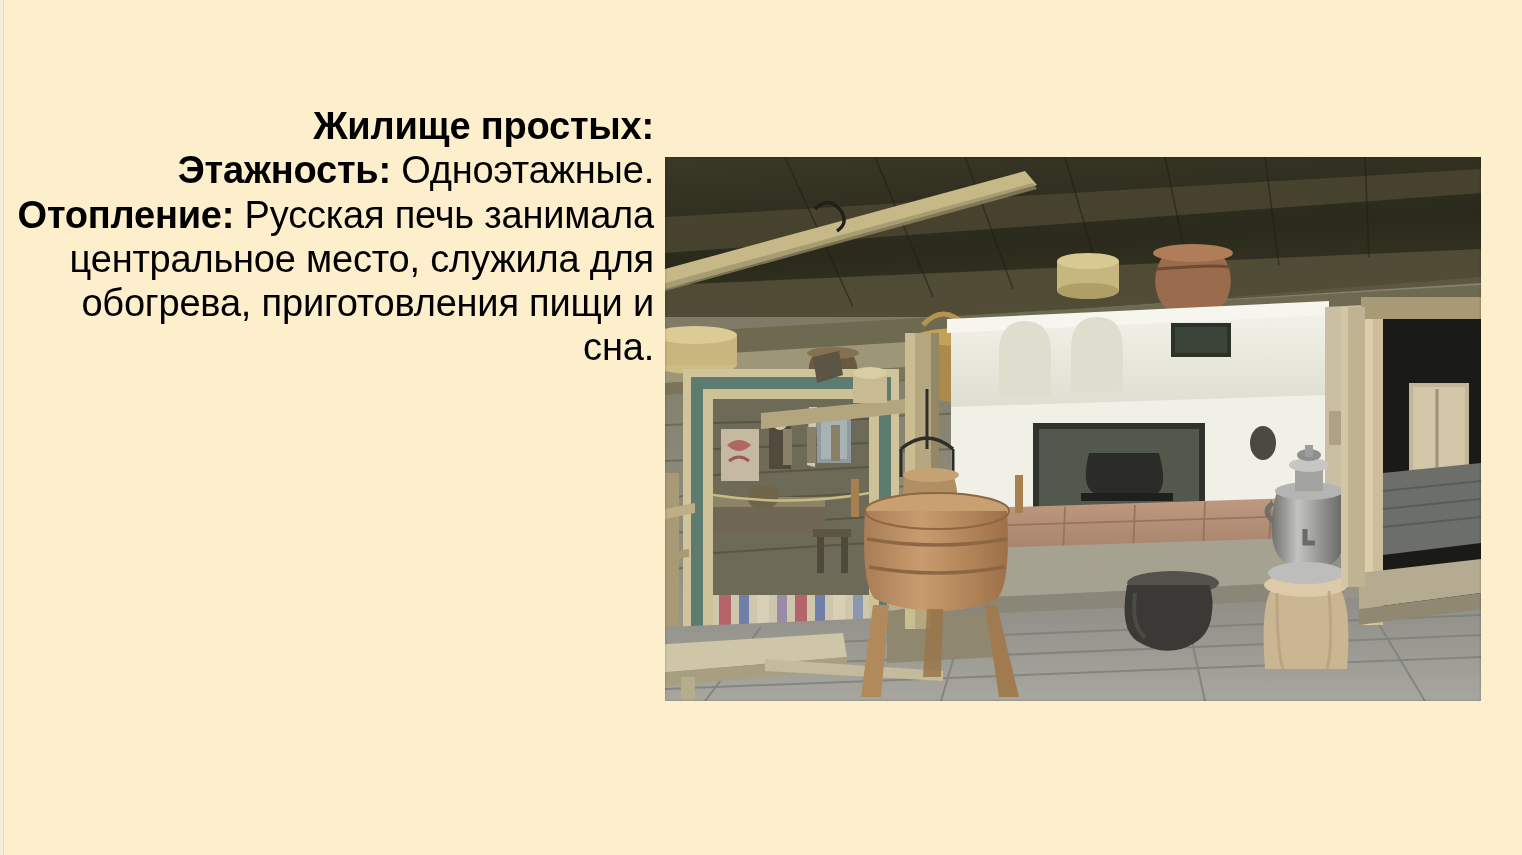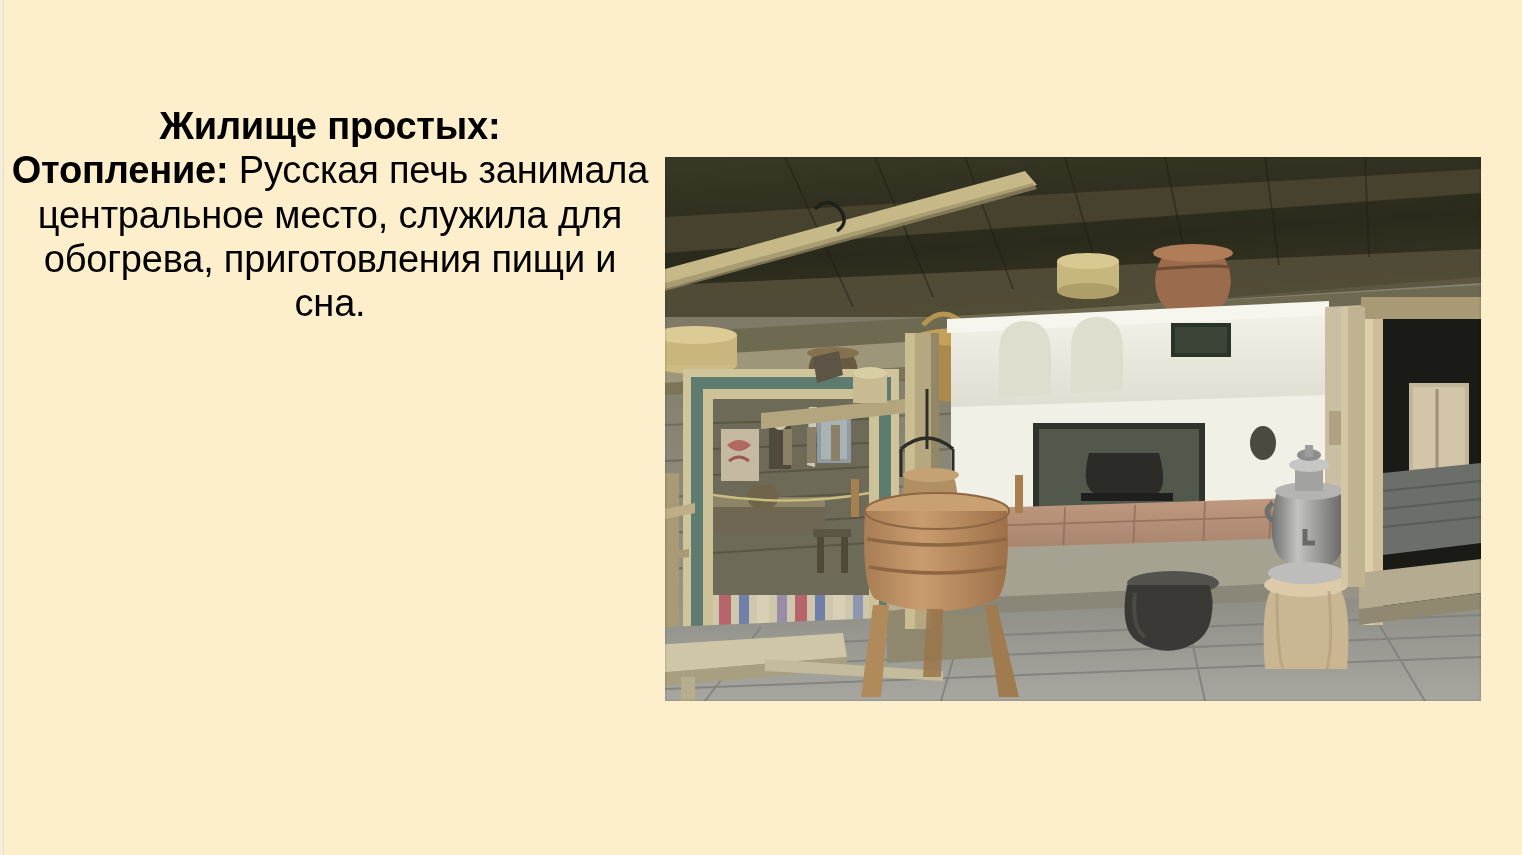--- a/index.html
+++ b/index.html
@@ -32,21 +32,21 @@
     border-right: 1px solid #E4DCC6;
     box-sizing: border-box;
   }
 
   
   .text-column {
     position: absolute;
     left: 6px;
     top: 104px;
     width: 648px;
-    text-align: center;
+    text-align: right;
     color: #000000;
     font-size: 38px;
     line-height: 1.165;
     letter-spacing: -0.2px;
   }
   .text-column p {
     margin: 0;
   }
   .title-line {
     font-weight: bold;
@@ -78,20 +78,21 @@
 <body>
 
 <div class="slide">
 
   <div class="slide-edge-left"></div>
 
   <div class="text-column">
 
     <p class="title-line">Жилище простых:</p>
 
+    <p><span class="lead">Этажность:</span><span class="body-run"> Одноэтажные.</span></p>
 
 
     <p><span class="lead">Отопление:</span><span class="body-run"> Русская печь занимала центральное место, служила для обогрева, приготовления пищи и сна.</span></p>
 
   </div>
 
   <div class="photo">
     <svg viewBox="0 0 816 544" preserveAspectRatio="none">
       <defs>
         <linearGradient id="gCeil" x1="0" y1="0" x2="0.3" y2="1">

